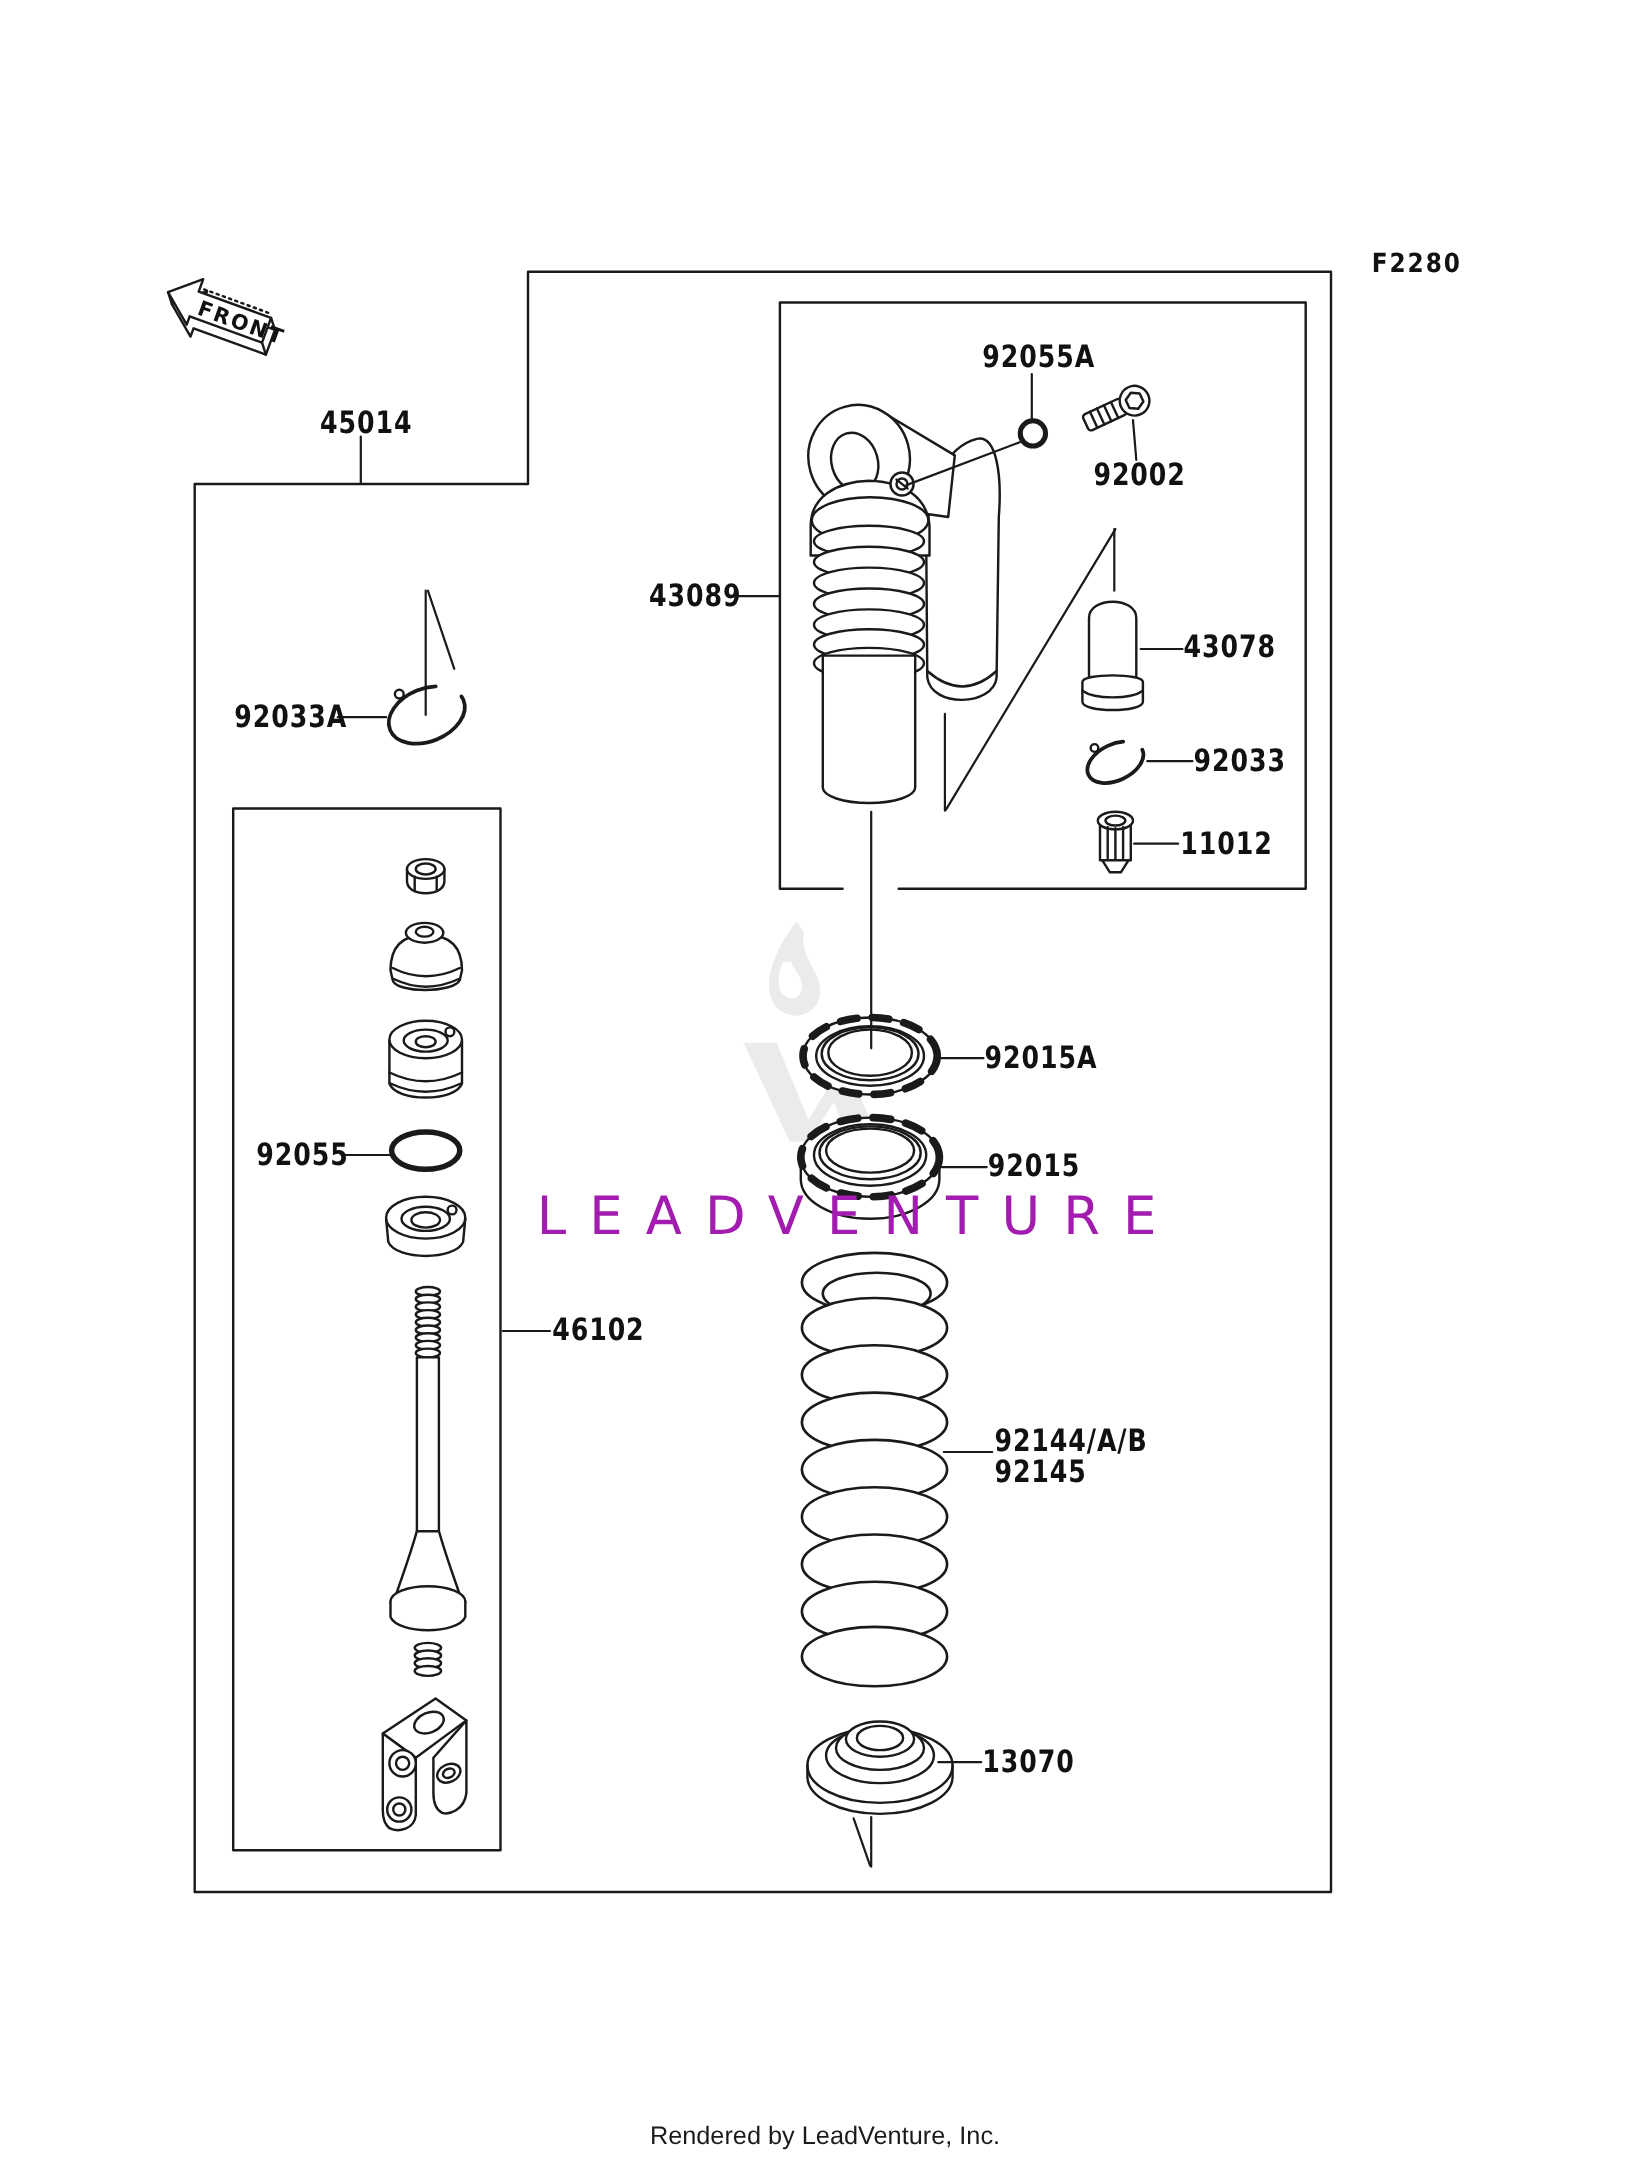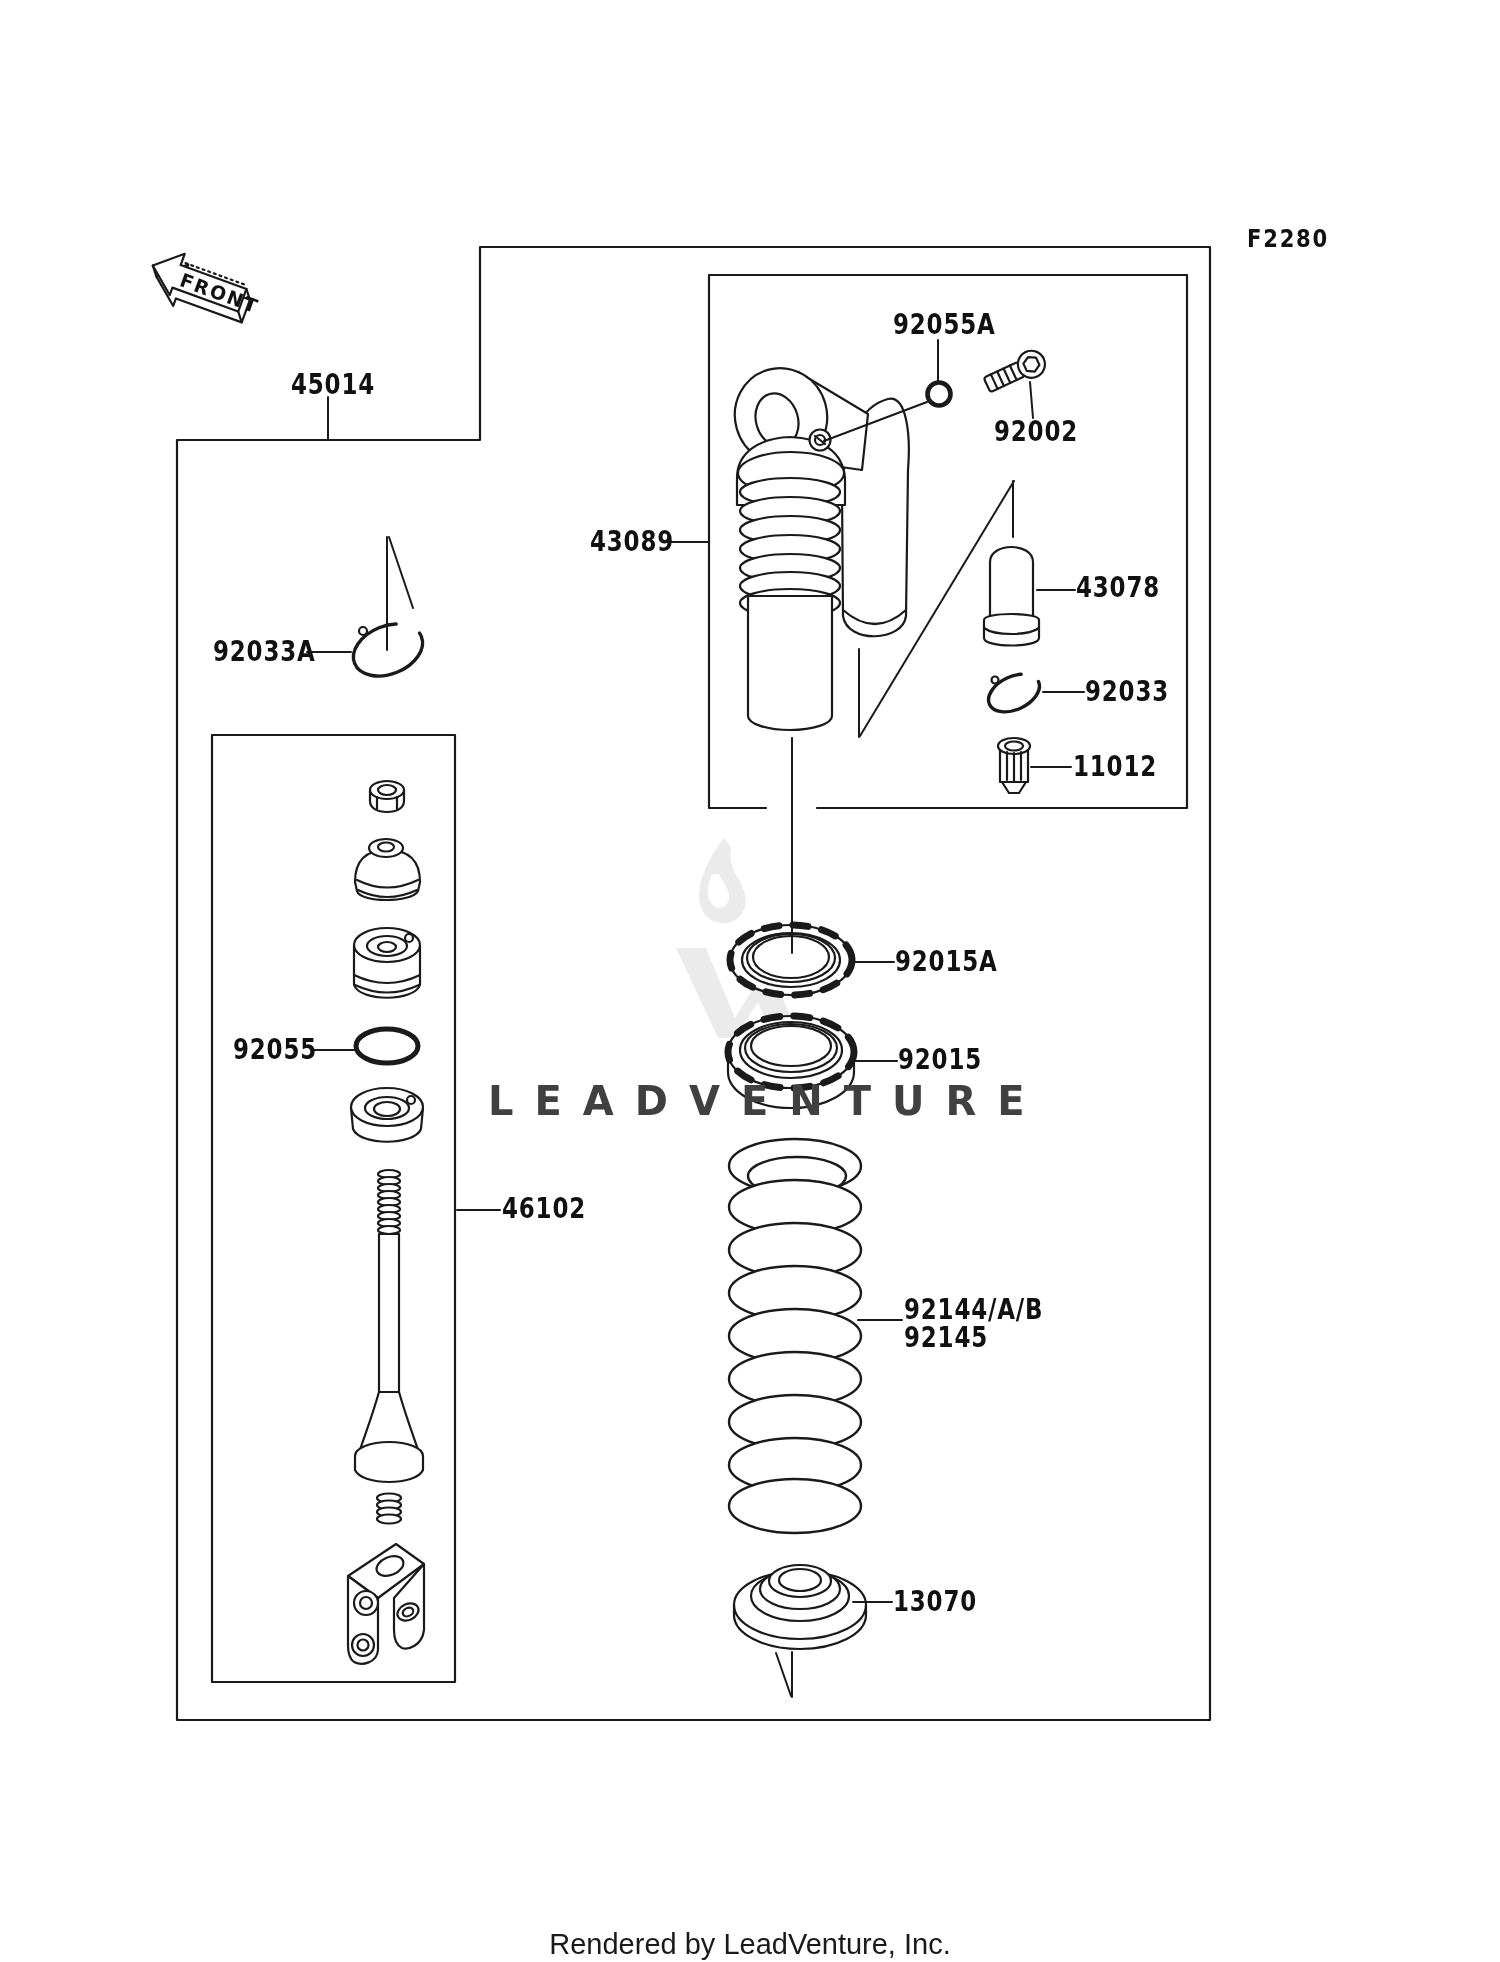--- a/index.html
+++ b/index.html
@@ -4,23 +4,23 @@
 <style>
   html,body{margin:0;padding:0;background:#ffffff;}
   #stage{position:relative;width:1500px;height:1962px;background:#fff;overflow:hidden;
          font-family:"DejaVu Sans","Liberation Sans",sans-serif;}
   #diagram-svg{position:absolute;left:0;top:0;}
   .plabel{position:absolute;font-weight:bold;font-size:28px;color:#111;
           letter-spacing:1px;white-space:nowrap;transform:scaleX(.82);
           transform-origin:left top;line-height:28px;}
   .figcode{position:absolute;font-weight:600;font-size:24px;color:#111;
            letter-spacing:2px;transform:scaleX(.88);transform-origin:left top;}
-  .watermark-text{position:absolute;font-weight:700;font-size:40px;color:#404040;
+  .watermark-text{position:absolute;font-weight:400;font-size:48px;color:#a21caf;
                   letter-spacing:21px;white-space:nowrap;}
-  .footer-text{position:absolute;width:100%;text-align:center;font-size:29px;color:#1a1a1a;
+  .footer-text{position:absolute;width:100%;text-align:center;font-size:23px;color:#1a1a1a;
                font-family:"Liberation Sans",sans-serif;}
   svg *{vector-effect:non-scaling-stroke;}
 </style>
 </head>
 <body>
 
 <div id="stage">
 
 <svg id="diagram-svg" width="1500" height="1962" viewBox="0 0 1500 1962" fill="none" stroke="#1a1a1a" stroke-width="2.2" stroke-linecap="round" stroke-linejoin="round">
 

